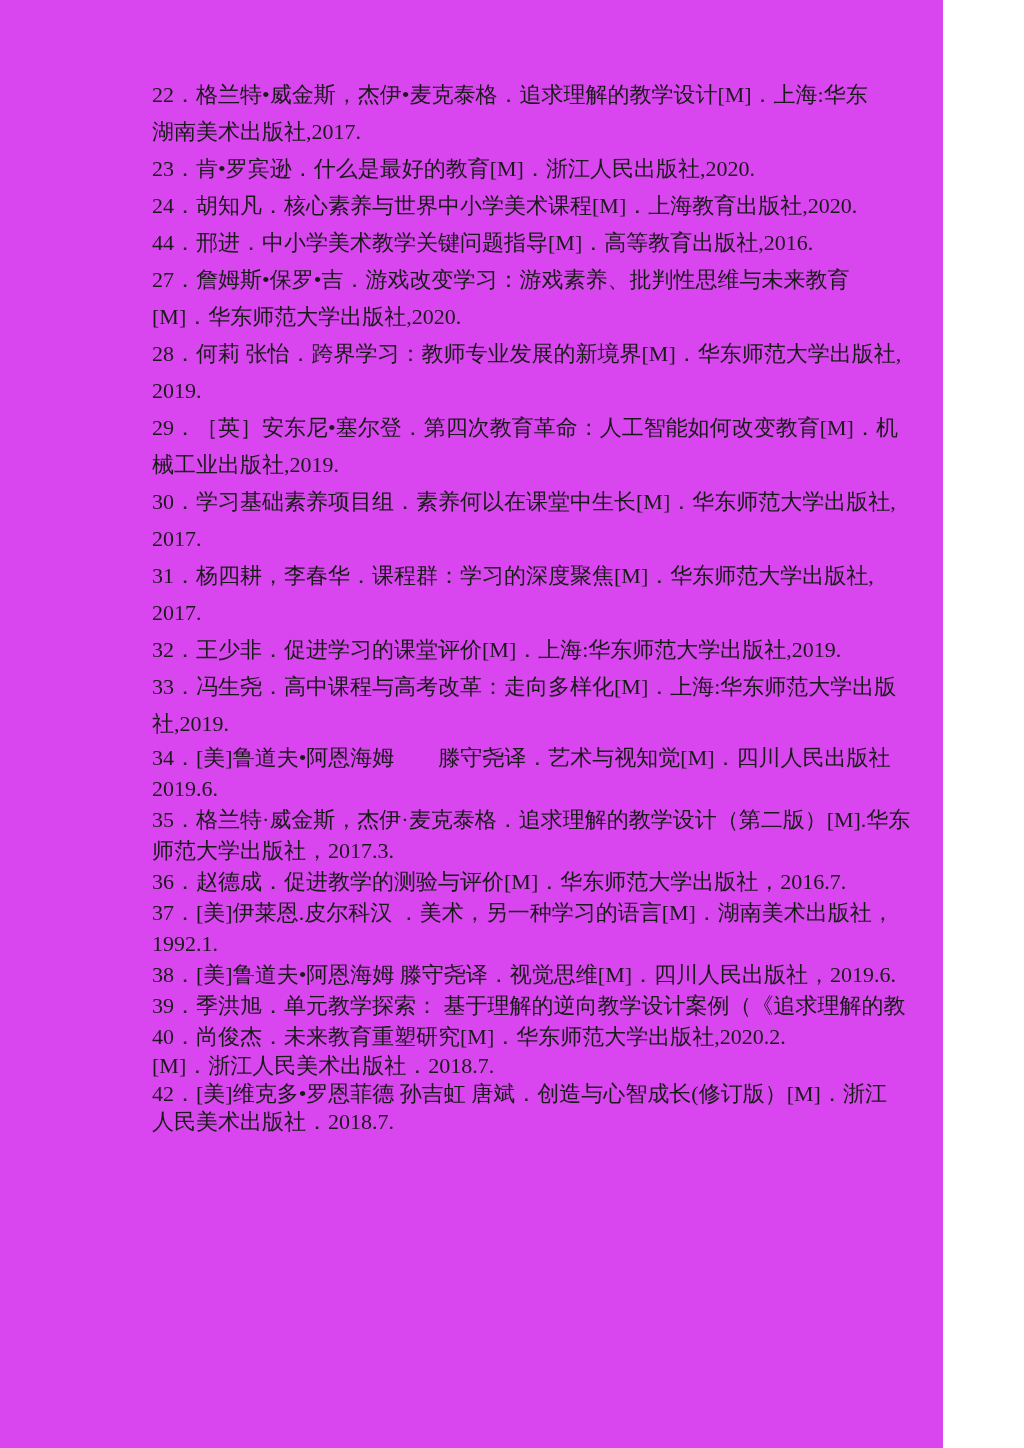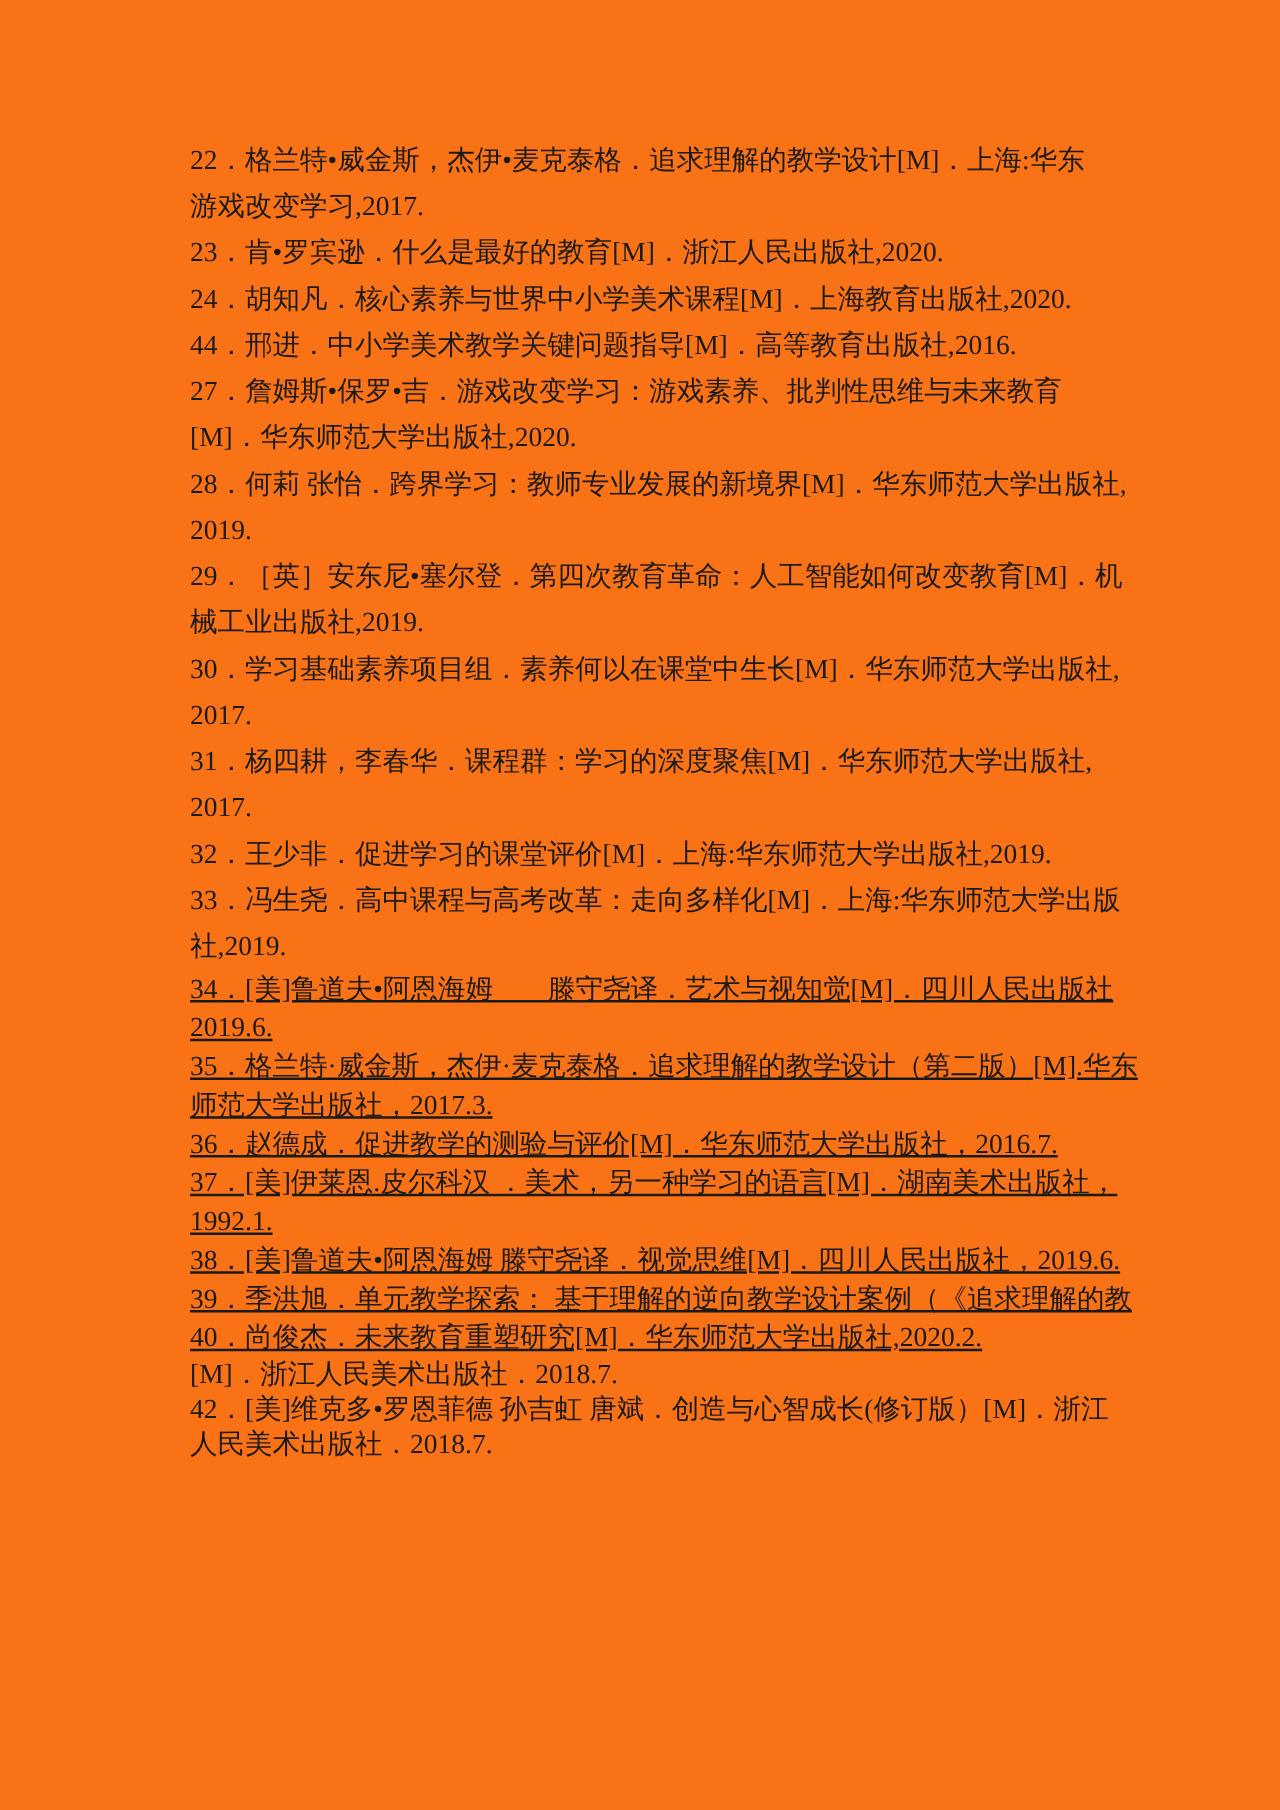--- a/index.html
+++ b/index.html
@@ -8,50 +8,50 @@
     background: #ffffff;
   }
   body {
     width: 1024px;
     height: 1448px;
     font-family: "Liberation Serif", "DejaVu Serif", serif;
     color: #1a1a1a;
     overflow: hidden;
   }
   .page {
-    width: 1024px;
+    width: 943px;
     height: 1448px;
-    background: #f97316;
+    background: #d946ef;
     box-sizing: border-box;
-    padding: 109px 152px 0 152px;
+    padding: 76px 152px 0 152px;
   }
   .ref-list {
     width: 722px;
   }
   .ref-item {
     margin: 0;
     padding: 0;
     font-size: 22px;
   }
   .ref-item.spacing-loose  { line-height: 37px; }
-  .ref-item.spacing-medium { line-height: 31px; text-decoration: underline; }
+  .ref-item.spacing-medium { line-height: 31px; }
   .ref-item.spacing-tight  { line-height: 28px; }
   .ref-line {
     display: block;
     white-space: pre;
   }
 </style>
 </head>
 <body>
 
 <main class="page">
   <section class="ref-list">
       <p class="ref-item spacing-loose">
         <span class="ref-line">22．格兰特•威金斯，杰伊•麦克泰格．追求理解的教学设计[M]．上海:华东</span>
-        <span class="ref-line">游戏改变学习,2017.</span>
+        <span class="ref-line">湖南美术出版社,2017.</span>
       </p>
       <p class="ref-item spacing-loose">
         <span class="ref-line">23．肯•罗宾逊．什么是最好的教育[M]．浙江人民出版社,2020.</span>
       </p>
       <p class="ref-item spacing-loose">
         <span class="ref-line">24．胡知凡．核心素养与世界中小学美术课程[M]．上海教育出版社,2020.</span>
       </p>
       <p class="ref-item spacing-loose">
         <span class="ref-line">44．邢进．中小学美术教学关键问题指导[M]．高等教育出版社,2016.</span>
       </p>

